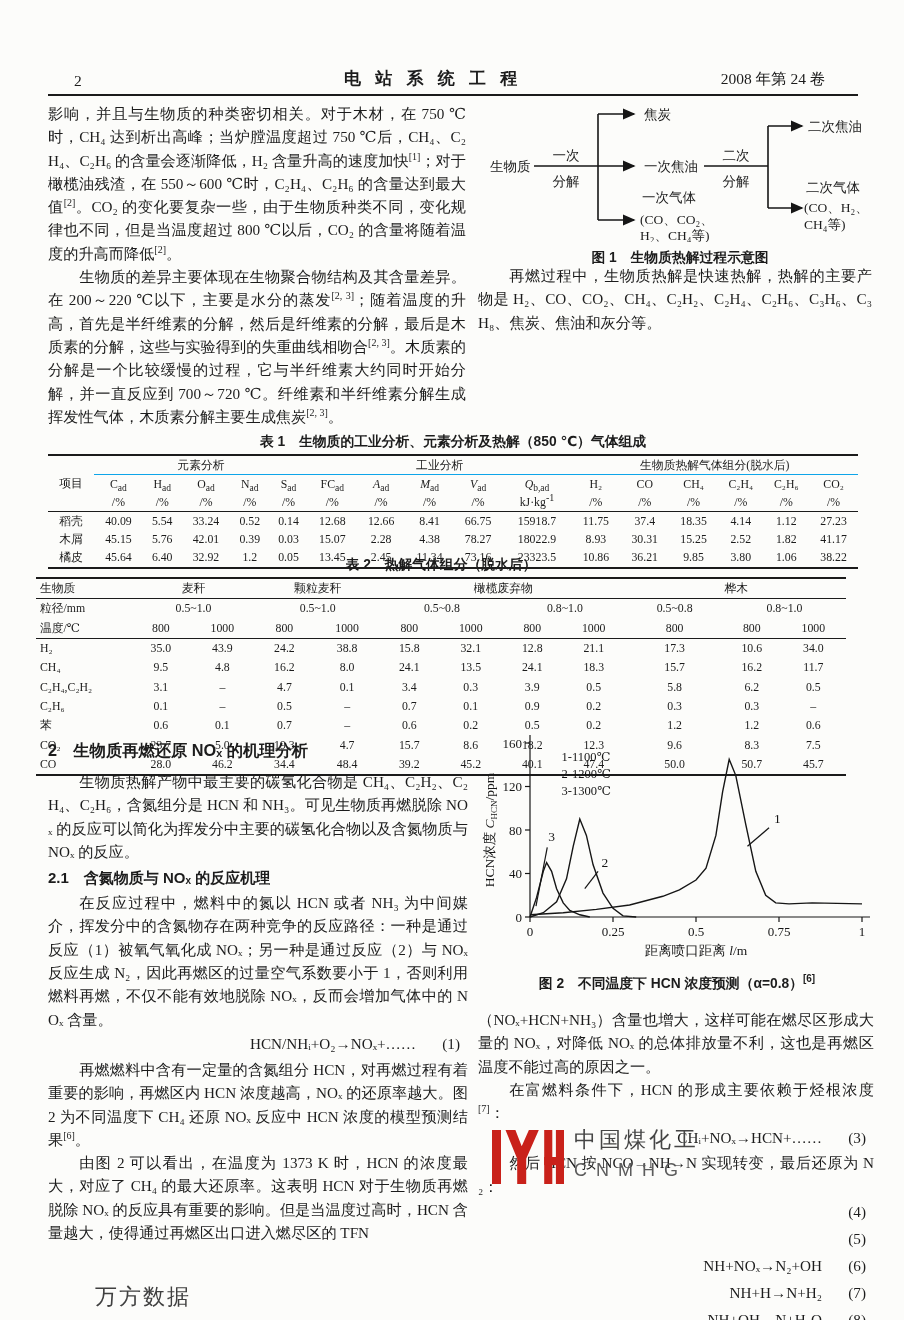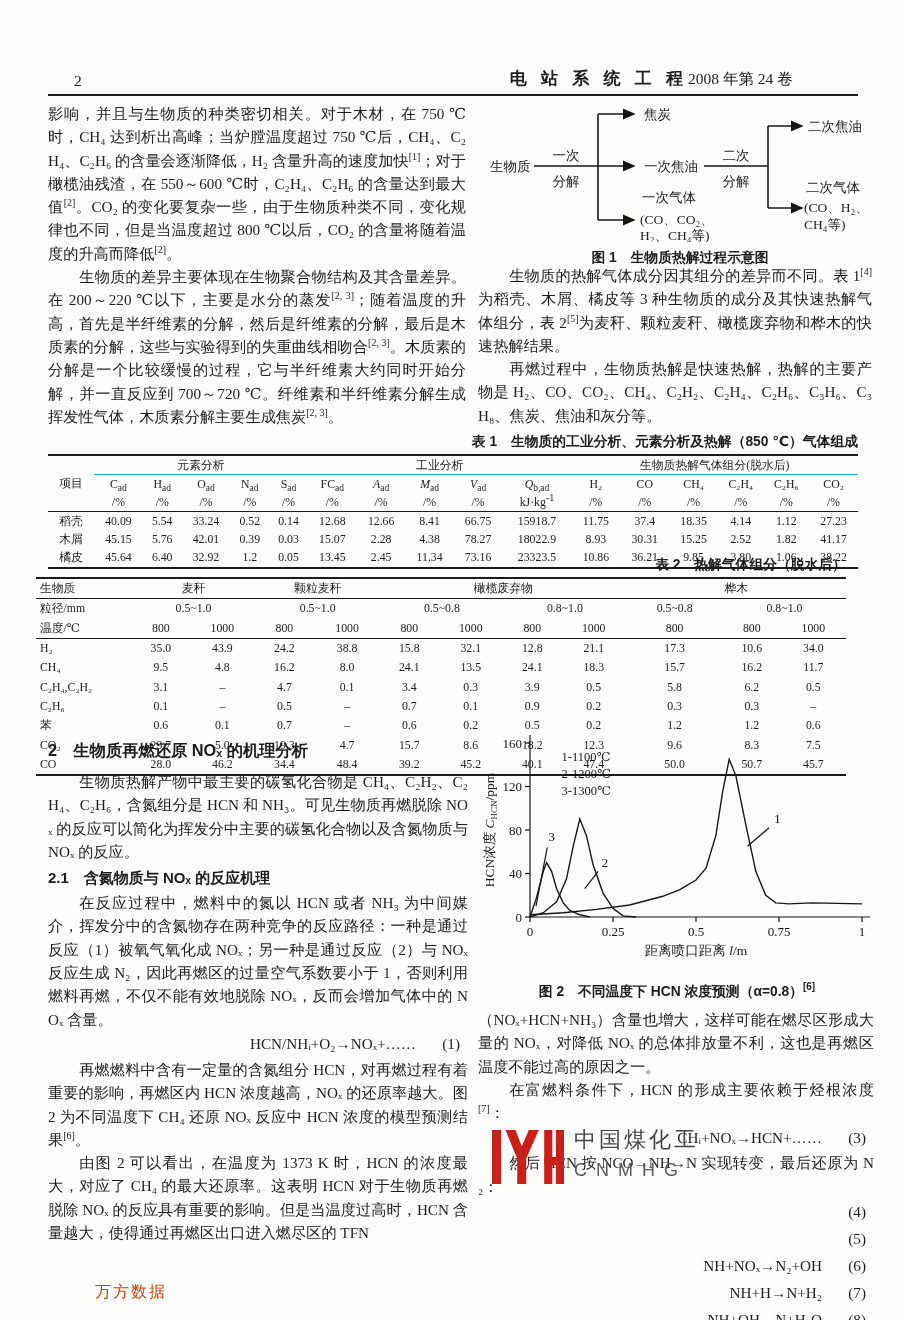--- a/index.html
+++ b/index.html
@@ -5,34 +5,34 @@
 *{margin:0;padding:0;box-sizing:border-box}
 html,body{background:#d9d9d5}
 body{font-family:"Liberation Serif","DejaVu Serif",serif;color:#1c1c1c}
 #page{position:relative;width:904px;height:1320px;background:#fcfcfa;margin:0 auto;overflow:hidden}
 .abs{position:absolute}
 sup{font-size:10px;line-height:0}
 sub{font-size:9.5px;line-height:0}
 
 #header{left:48px;top:60px;width:810px;height:36px;border-bottom:2px solid #1b1b1b;display:flex;align-items:flex-end;padding-bottom:4px}
 #pagenum{width:130px;font-size:15.5px;padding-left:26px}
-#journal{flex:1;text-align:right;font-size:17px;letter-spacing:5px;font-weight:600}
-#issue{width:170px;text-align:left;font-size:15.5px}
+#journal{flex:1;text-align:center;font-size:17px;letter-spacing:5px;font-weight:600}
+#issue{width:170px;text-align:center;font-size:15.5px}
 
 .body-text{font-size:15.2px;line-height:23.3px;text-align:justify;word-break:break-all}
 .indent{text-indent:2.05em}
 .sec-head{font-family:"Liberation Sans","DejaVu Sans",sans-serif;font-weight:bold;font-size:16.3px;line-height:25px}
 .sub-head{font-family:"Liberation Sans","DejaVu Sans",sans-serif;font-weight:bold;font-size:15px;line-height:23px}
 .caption{font-family:"Liberation Sans","DejaVu Sans",sans-serif;font-weight:bold;font-size:13.8px;text-align:center}
 
 .eq{display:flex;font-size:15.2px;height:27px;align-items:center}
 .eq .f{flex:1;text-align:right}
 .eq .n{width:52px;text-align:right;padding-right:8px}
 
-.tbl-title{font-family:"Liberation Sans","DejaVu Sans",sans-serif;font-weight:bold;font-size:13.8px;text-align:right;margin-bottom:3px}
+.tbl-title{font-family:"Liberation Sans","DejaVu Sans",sans-serif;font-weight:bold;font-size:13.8px;text-align:center;margin-bottom:3px}
 table{border-collapse:collapse;width:100%;font-size:11.8px}
 #t1{border-top:2px solid #1b1b1b;border-bottom:2px solid #1b1b1b}
 #t1 td{text-align:center;padding:1.5px 1px;line-height:1.28;white-space:nowrap}
 #t1 td.grp{border-bottom:1px solid #0ea5e9}
 #t1 tr.unit td{border-bottom:1px solid #1b1b1b}
 #t1 td.corner{border-bottom:1px solid #1b1b1b}
 #t2{border-top:2px solid #1b1b1b;border-bottom:2px solid #1b1b1b}
 #t2 td{text-align:center;padding:2px 1px;line-height:1.3;white-space:nowrap}
 #t2 td.lab{text-align:left;width:96px;padding-left:4px}
 #t2 tr.hline td{border-bottom:1px solid #1b1b1b}
@@ -45,21 +45,21 @@
 .tick{font-size:13px;fill:#161616;font-family:"Liberation Serif","DejaVu Serif",serif}
 .leg{font-size:12.5px;fill:#161616;font-family:"Liberation Serif","DejaVu Serif",serif}
 .ann{font-size:13.5px;fill:#161616;font-family:"Liberation Serif","DejaVu Serif",serif}
 .axlab{font-size:13.5px;fill:#161616;font-family:"Liberation Serif","DejaVu Serif",serif}
 
 #wm{display:flex;align-items:flex-start;z-index:6}
 #wm-textcol{margin-left:10px}
 #wm-cn{font-family:"Liberation Sans","DejaVu Sans",sans-serif;font-size:22px;letter-spacing:3px;color:#454545;line-height:26px}
 #wm-rule{height:2.5px;width:152px;margin:2px 0 1px 0}
 #wm-en{font-family:"Liberation Sans","DejaVu Sans",sans-serif;font-size:18px;letter-spacing:9px;color:#5c5c5c;line-height:22px}
-#wanfang{font-family:Liberation Mono, monospace;font-size:16px;color:#c2410c;letter-spacing:2px}
+#wanfang{font-family:Liberation Mono, monospace;font-size:22px;color:#404040;letter-spacing:2px}
 </style>
 </head>
 <body>
 
 <div id="page">
 
   <div id="header" class="abs">
     <div id="pagenum">2</div>
     <div id="journal">电 站 系 统 工 程</div>
     <div id="issue">2008 年第 24 卷</div>
@@ -98,21 +98,20 @@
       <line class="fl" x1="278" y1="106" x2="312" y2="106" marker-end="url(#arr)"></line>
       <text class="ft" x="318" y="29">二次焦油</text>
       <text class="ft" x="316" y="90">二次气体</text>
       <text class="ft" x="314" y="110">(CO、H₂、</text>
       <text class="ft" x="314" y="127">CH₄等)</text>
     </svg>
     <div class="caption" style="margin-top:3px">图 1　生物质热解过程示意图</div>
   </div>
 
   <div class="abs body-text" style="left:478px;top:264px;width:394px">
-    <p class="indent">生物质的热解气体成分因其组分的差异而不同。表 1<sup>[4]</sup>为稻壳、木屑、橘皮等 3 种生物质的成分及其快速热解气体组分，表 2<sup>[5]</sup>为麦秆、颗粒麦秆、橄榄废弃物和桦木的快速热解结果。</p>
     <p class="indent">再燃过程中，生物质热解是快速热解，热解的主要产物是 H₂、CO、CO₂、CH₄、C₂H₂、C₂H₄、C₂H₆、C₃H₆、C₃H₈、焦炭、焦油和灰分等。</p>
   </div>
 
   <div class="abs" style="left:48px;top:433px;width:810px">
     <div class="tbl-title">表 1　生物质的工业分析、元素分析及热解（850 ℃）气体组成</div>
     <table id="t1">
         <tbody>
           <tr>
             <td class="corner" rowspan="3" style="width:46px">项目</td>
             <td class="grp" colspan="5">元素分析</td>
@@ -397,21 +396,21 @@
         <text x="81.53999999999999" y="64.2" class="leg">3-1300℃</text>
         <line x1="289.03999999999996" y1="96.825" x2="267.46000000000004" y2="115.3125" class="ax"></line>
         <text x="294.02" y="92.47500000000001" class="ann">1</text>
         <line x1="118.06" y1="140.325" x2="104.78" y2="157.725" class="ax"></line>
         <text x="121.38" y="135.975" class="ann">2</text>
         <line x1="67.264" y1="116.39999999999999" x2="55.976" y2="175.125" class="ax"></line>
         <text x="68.26" y="109.875" class="ann">3</text>
         <text x="216" y="224" text-anchor="middle" class="axlab">距离喷口距离 <tspan font-style="italic">l</tspan><tspan>/m</tspan></text>
         <text transform="translate(14,99) rotate(-90)" text-anchor="middle" class="axlab">HCN浓度 <tspan font-style="italic">C</tspan><tspan dy="3" font-size="9">HCN</tspan><tspan dy="-3">/ppm</tspan></text>
       </svg>
-    <div class="caption" style="margin-top:20px">图 2　不同温度下 HCN 浓度预测（α=0.8）<sup>[6]</sup></div>
+    <div class="caption" style="margin-top:12px">图 2　不同温度下 HCN 浓度预测（α=0.8）<sup>[6]</sup></div>
   </div>
 
   <div class="abs" style="left:478px;top:1008px;width:396px">
     <p class="body-text">（NOₓ+HCN+NH₃）含量也增大，这样可能在燃尽区形成大量的 NOₓ，对降低 NOₓ 的总体排放量不利，这也是再燃区温度不能过高的原因之一。</p>
     <p class="body-text indent">在富燃料条件下，HCN 的形成主要依赖于烃根浓度<sup>[7]</sup>：</p>
     <div class="eq">
       <span class="f">CHᵢ+NOₓ→HCN+……</span>
       <span class="n">(3)</span>
     </div>
     <p class="body-text indent">然后 HCN 按 NCO→NH→N 实现转变，最后还原为 N₂：</p>

